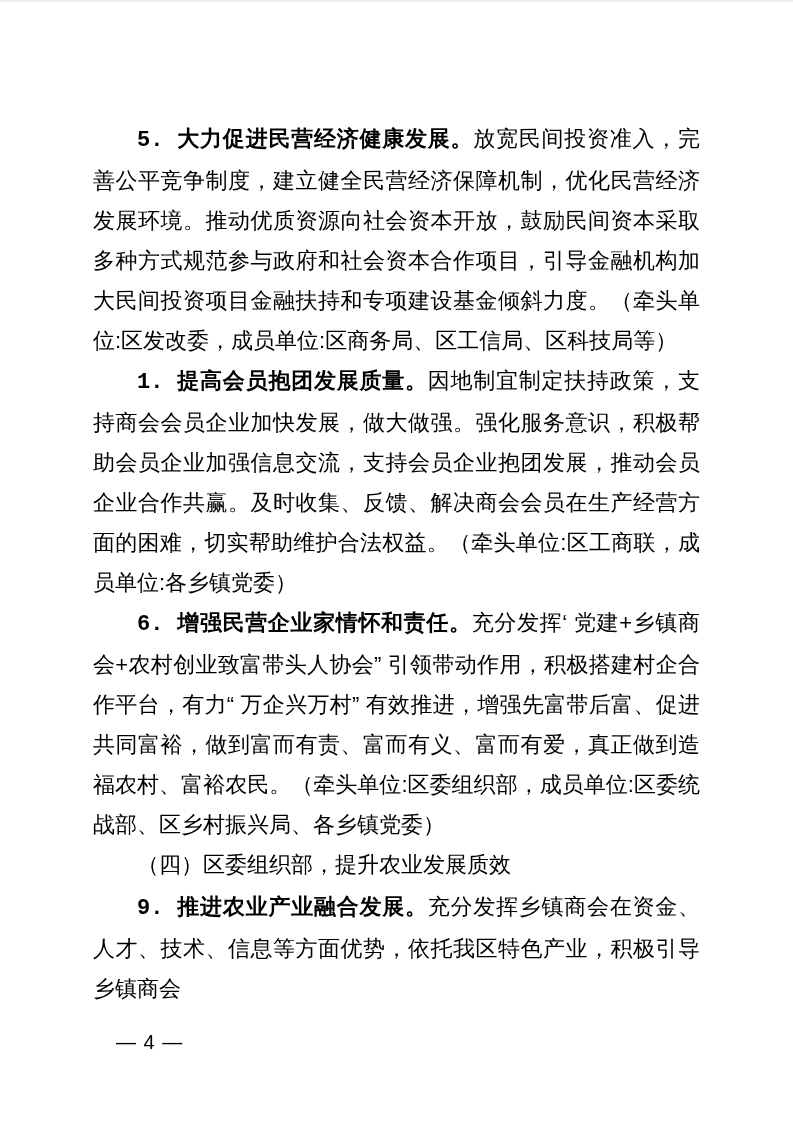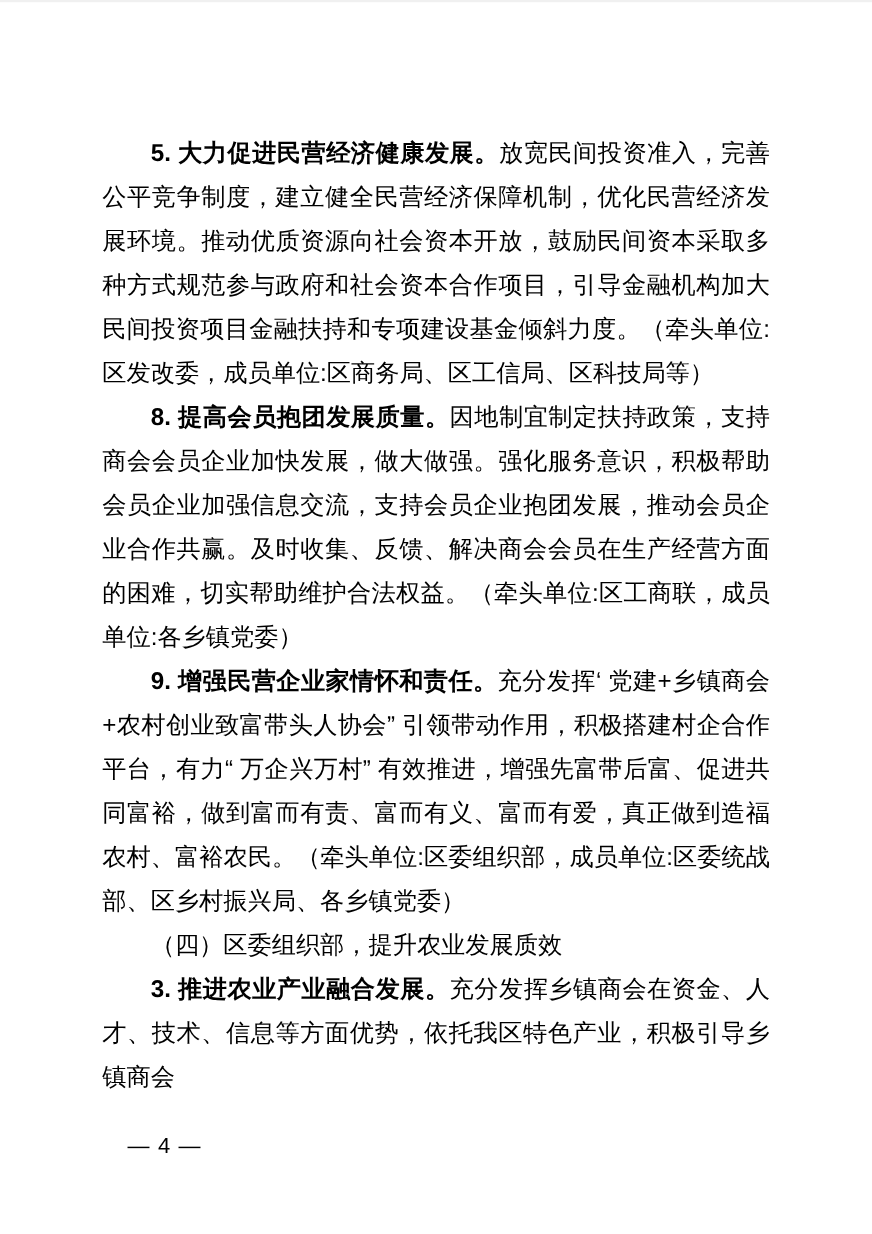--- a/index.html
+++ b/index.html
@@ -35,20 +35,21 @@
     padding: 0;
     font-size: 22px;
     line-height: 40px;
     text-align: justify;
     text-justify: inter-ideograph;
     text-indent: 2em;
     word-break: break-all;
   }
   .para .lead {
     font-weight: 700;
+    font-family: Liberation Mono, monospace;
   }
   .page-number {
     position: absolute;
     left: 116px;
     top: 1028px;
     font-size: 20px;
     line-height: 28px;
     letter-spacing: 1px;
     color: #000000;
   }
@@ -58,25 +59,25 @@
 
 <div class="page">
 
   <div class="scan-edge"></div>
 
   <div class="content">
 
     <p class="para"><span class="lead">5. 大力促进民营经济健康发展。</span><span>放宽民间投资准入，完善公平竞争制度，建立健全民营经济保障机制，优化民营经济发展环境。推动优质资源向社会资本开放，鼓励民间资本采取多种方式规范参与政府和社会资本合作项目，引导金融机构加大民间投资项目金融扶持和专项建设基金倾斜力度。（牵头单位:区发改委，成员单位:区商务局、区工信局、区科技局等）</span></p>
 
 
-    <p class="para"><span class="lead">8. 提高会员抱团发展质量。</span><span>因地制宜制定扶持政策，支持商会会员企业加快发展，做大做强。强化服务意识，积极帮助会员企业加强信息交流，支持会员企业抱团发展，推动会员企业合作共赢。及时收集、反馈、解决商会会员在生产经营方面的困难，切实帮助维护合法权益。（牵头单位:区工商联，成员单位:各乡镇党委）</span></p>
+    <p class="para"><span class="lead">1. 提高会员抱团发展质量。</span><span>因地制宜制定扶持政策，支持商会会员企业加快发展，做大做强。强化服务意识，积极帮助会员企业加强信息交流，支持会员企业抱团发展，推动会员企业合作共赢。及时收集、反馈、解决商会会员在生产经营方面的困难，切实帮助维护合法权益。（牵头单位:区工商联，成员单位:各乡镇党委）</span></p>
 
-    <p class="para"><span class="lead">9. 增强民营企业家情怀和责任。</span><span>充分发挥‘ 党建+乡镇商会+农村创业致富带头人协会” 引领带动作用，积极搭建村企合作平台，有力“ 万企兴万村” 有效推进，增强先富带后富、促进共同富裕，做到富而有责、富而有义、富而有爱，真正做到造福农村、富裕农民。（牵头单位:区委组织部，成员单位:区委统战部、区乡村振兴局、各乡镇党委）</span></p>
+    <p class="para"><span class="lead">6. 增强民营企业家情怀和责任。</span><span>充分发挥‘ 党建+乡镇商会+农村创业致富带头人协会” 引领带动作用，积极搭建村企合作平台，有力“ 万企兴万村” 有效推进，增强先富带后富、促进共同富裕，做到富而有责、富而有义、富而有爱，真正做到造福农村、富裕农民。（牵头单位:区委组织部，成员单位:区委统战部、区乡村振兴局、各乡镇党委）</span></p>
 
     <p class="para"><span class="lead"></span><span>（四）区委组织部，提升农业发展质效</span></p>
 
-    <p class="para"><span class="lead">3. 推进农业产业融合发展。</span><span>充分发挥乡镇商会在资金、人才、技术、信息等方面优势，依托我区特色产业，积极引导乡镇商会</span></p>
+    <p class="para"><span class="lead">9. 推进农业产业融合发展。</span><span>充分发挥乡镇商会在资金、人才、技术、信息等方面优势，依托我区特色产业，积极引导乡镇商会</span></p>
 
   </div>
 
   <div class="page-number">— 4 —</div>
 
 </div>
 
 </body></html>

